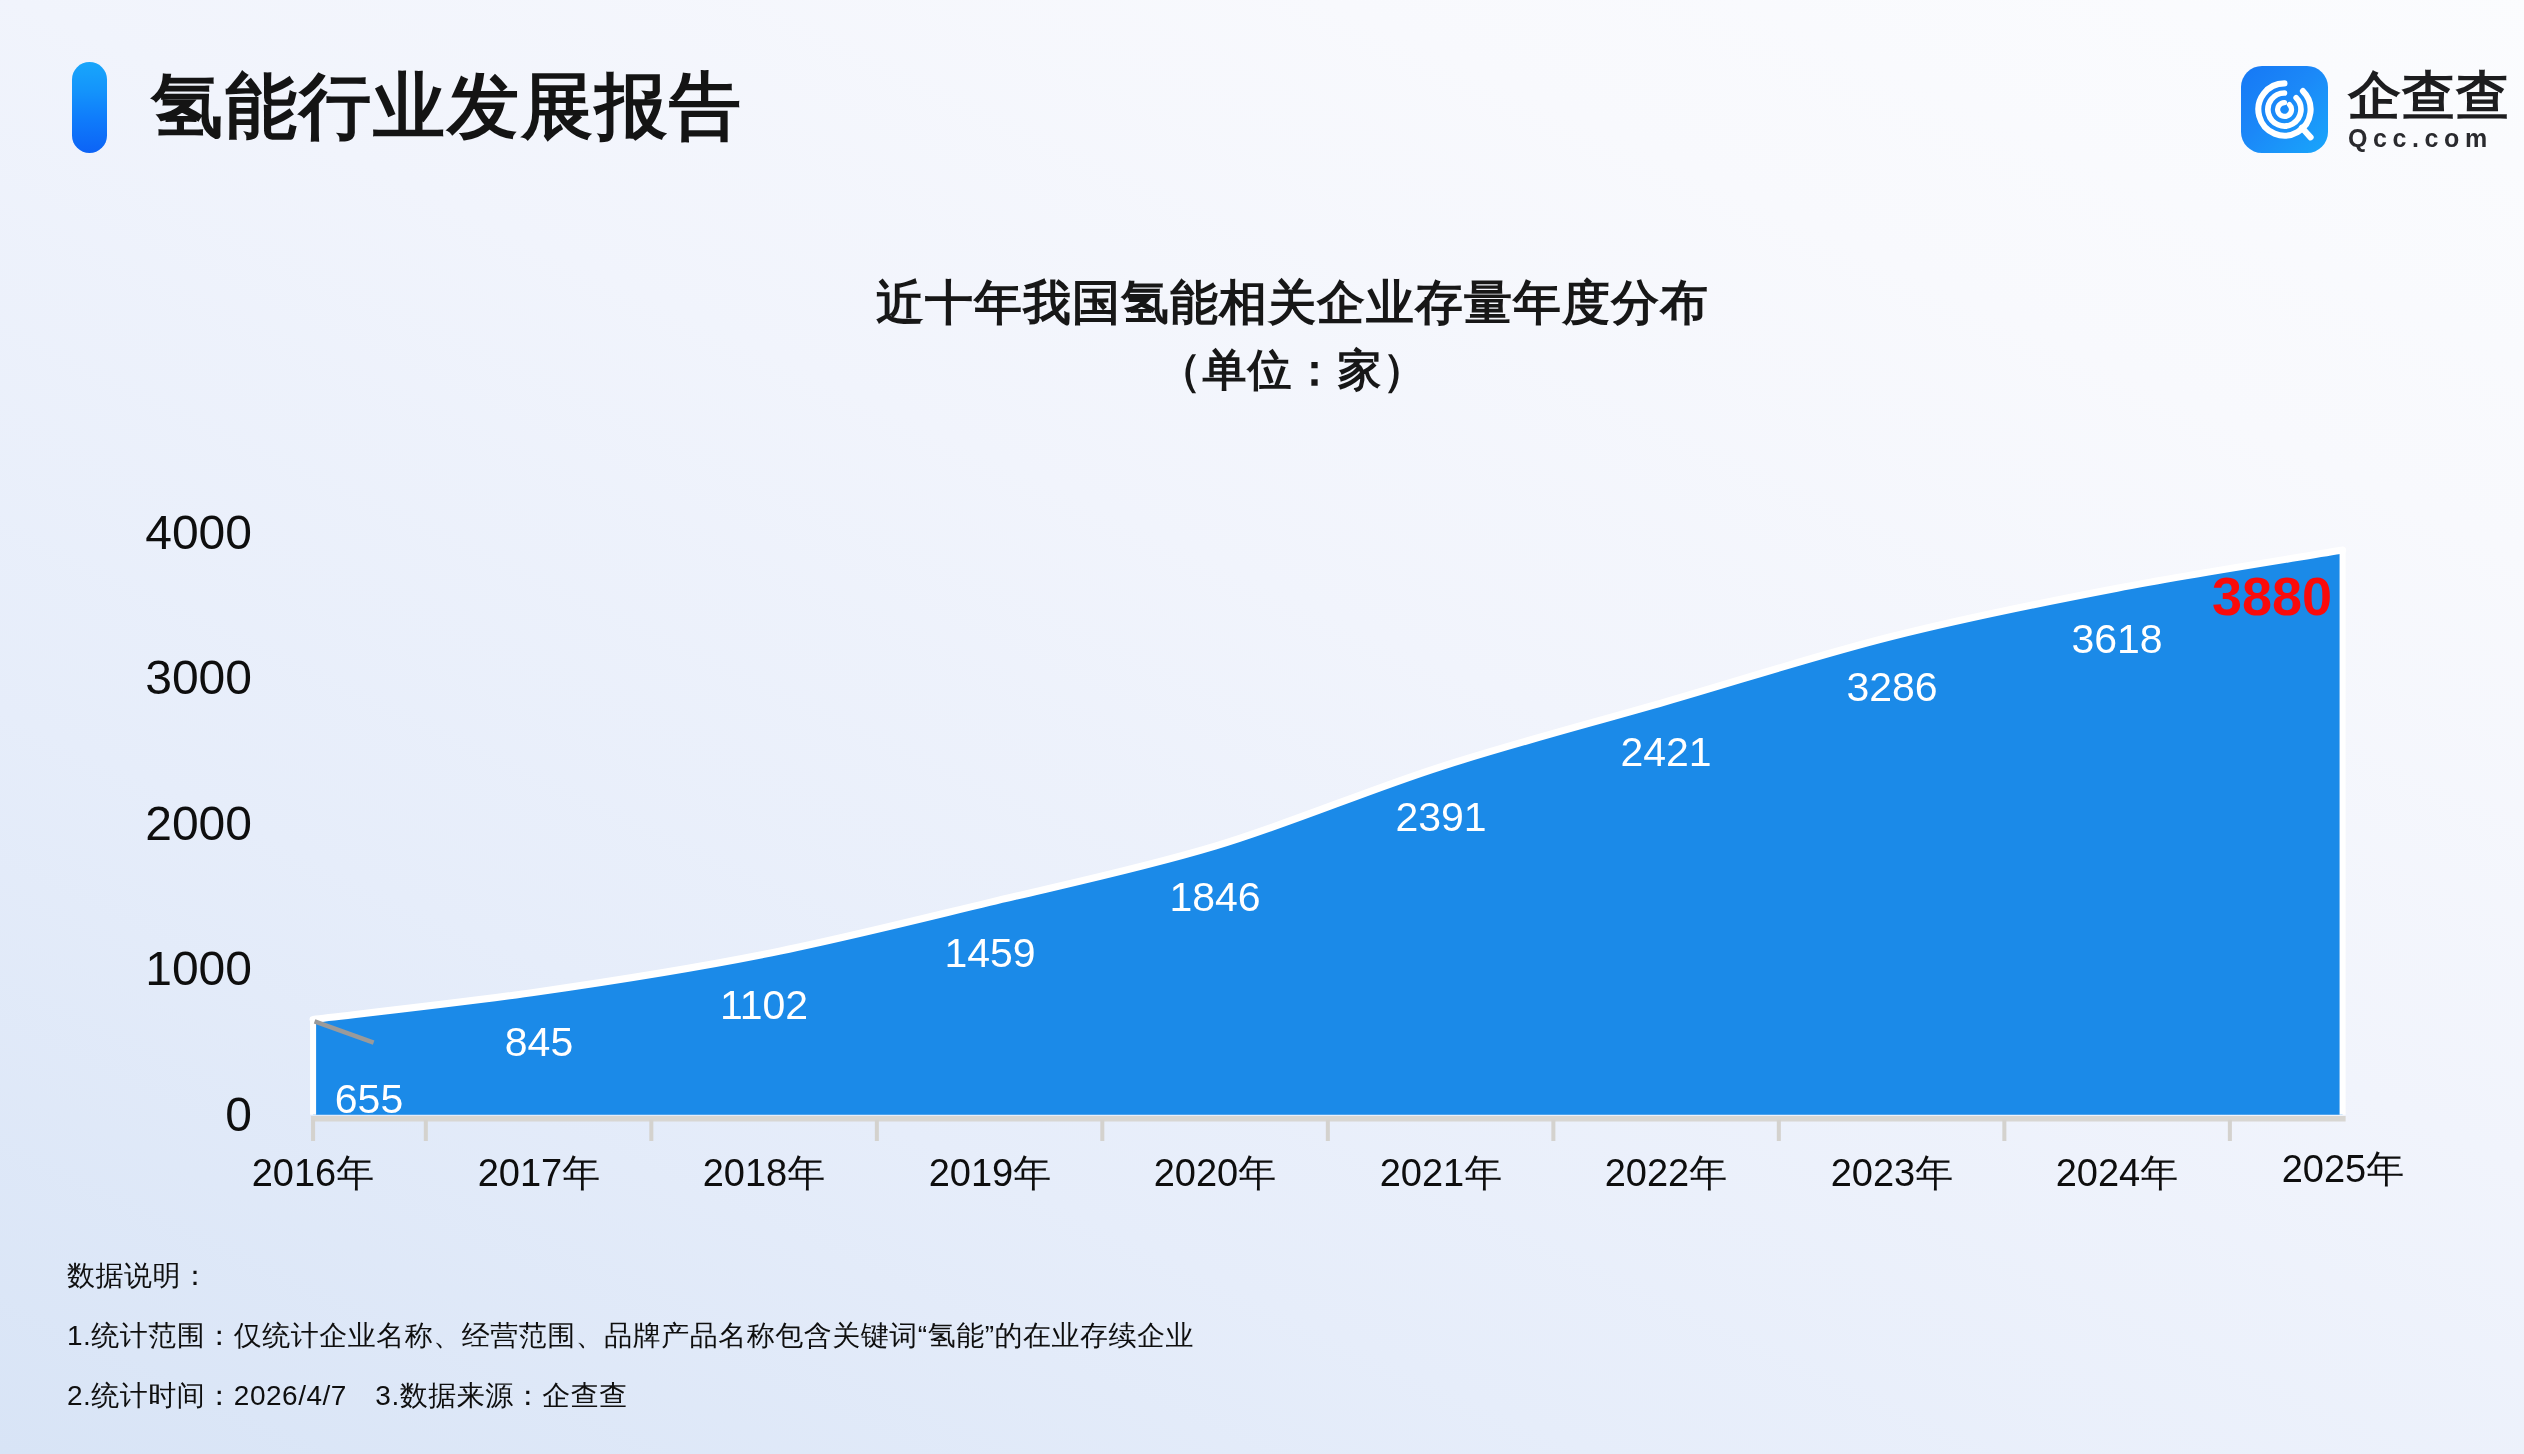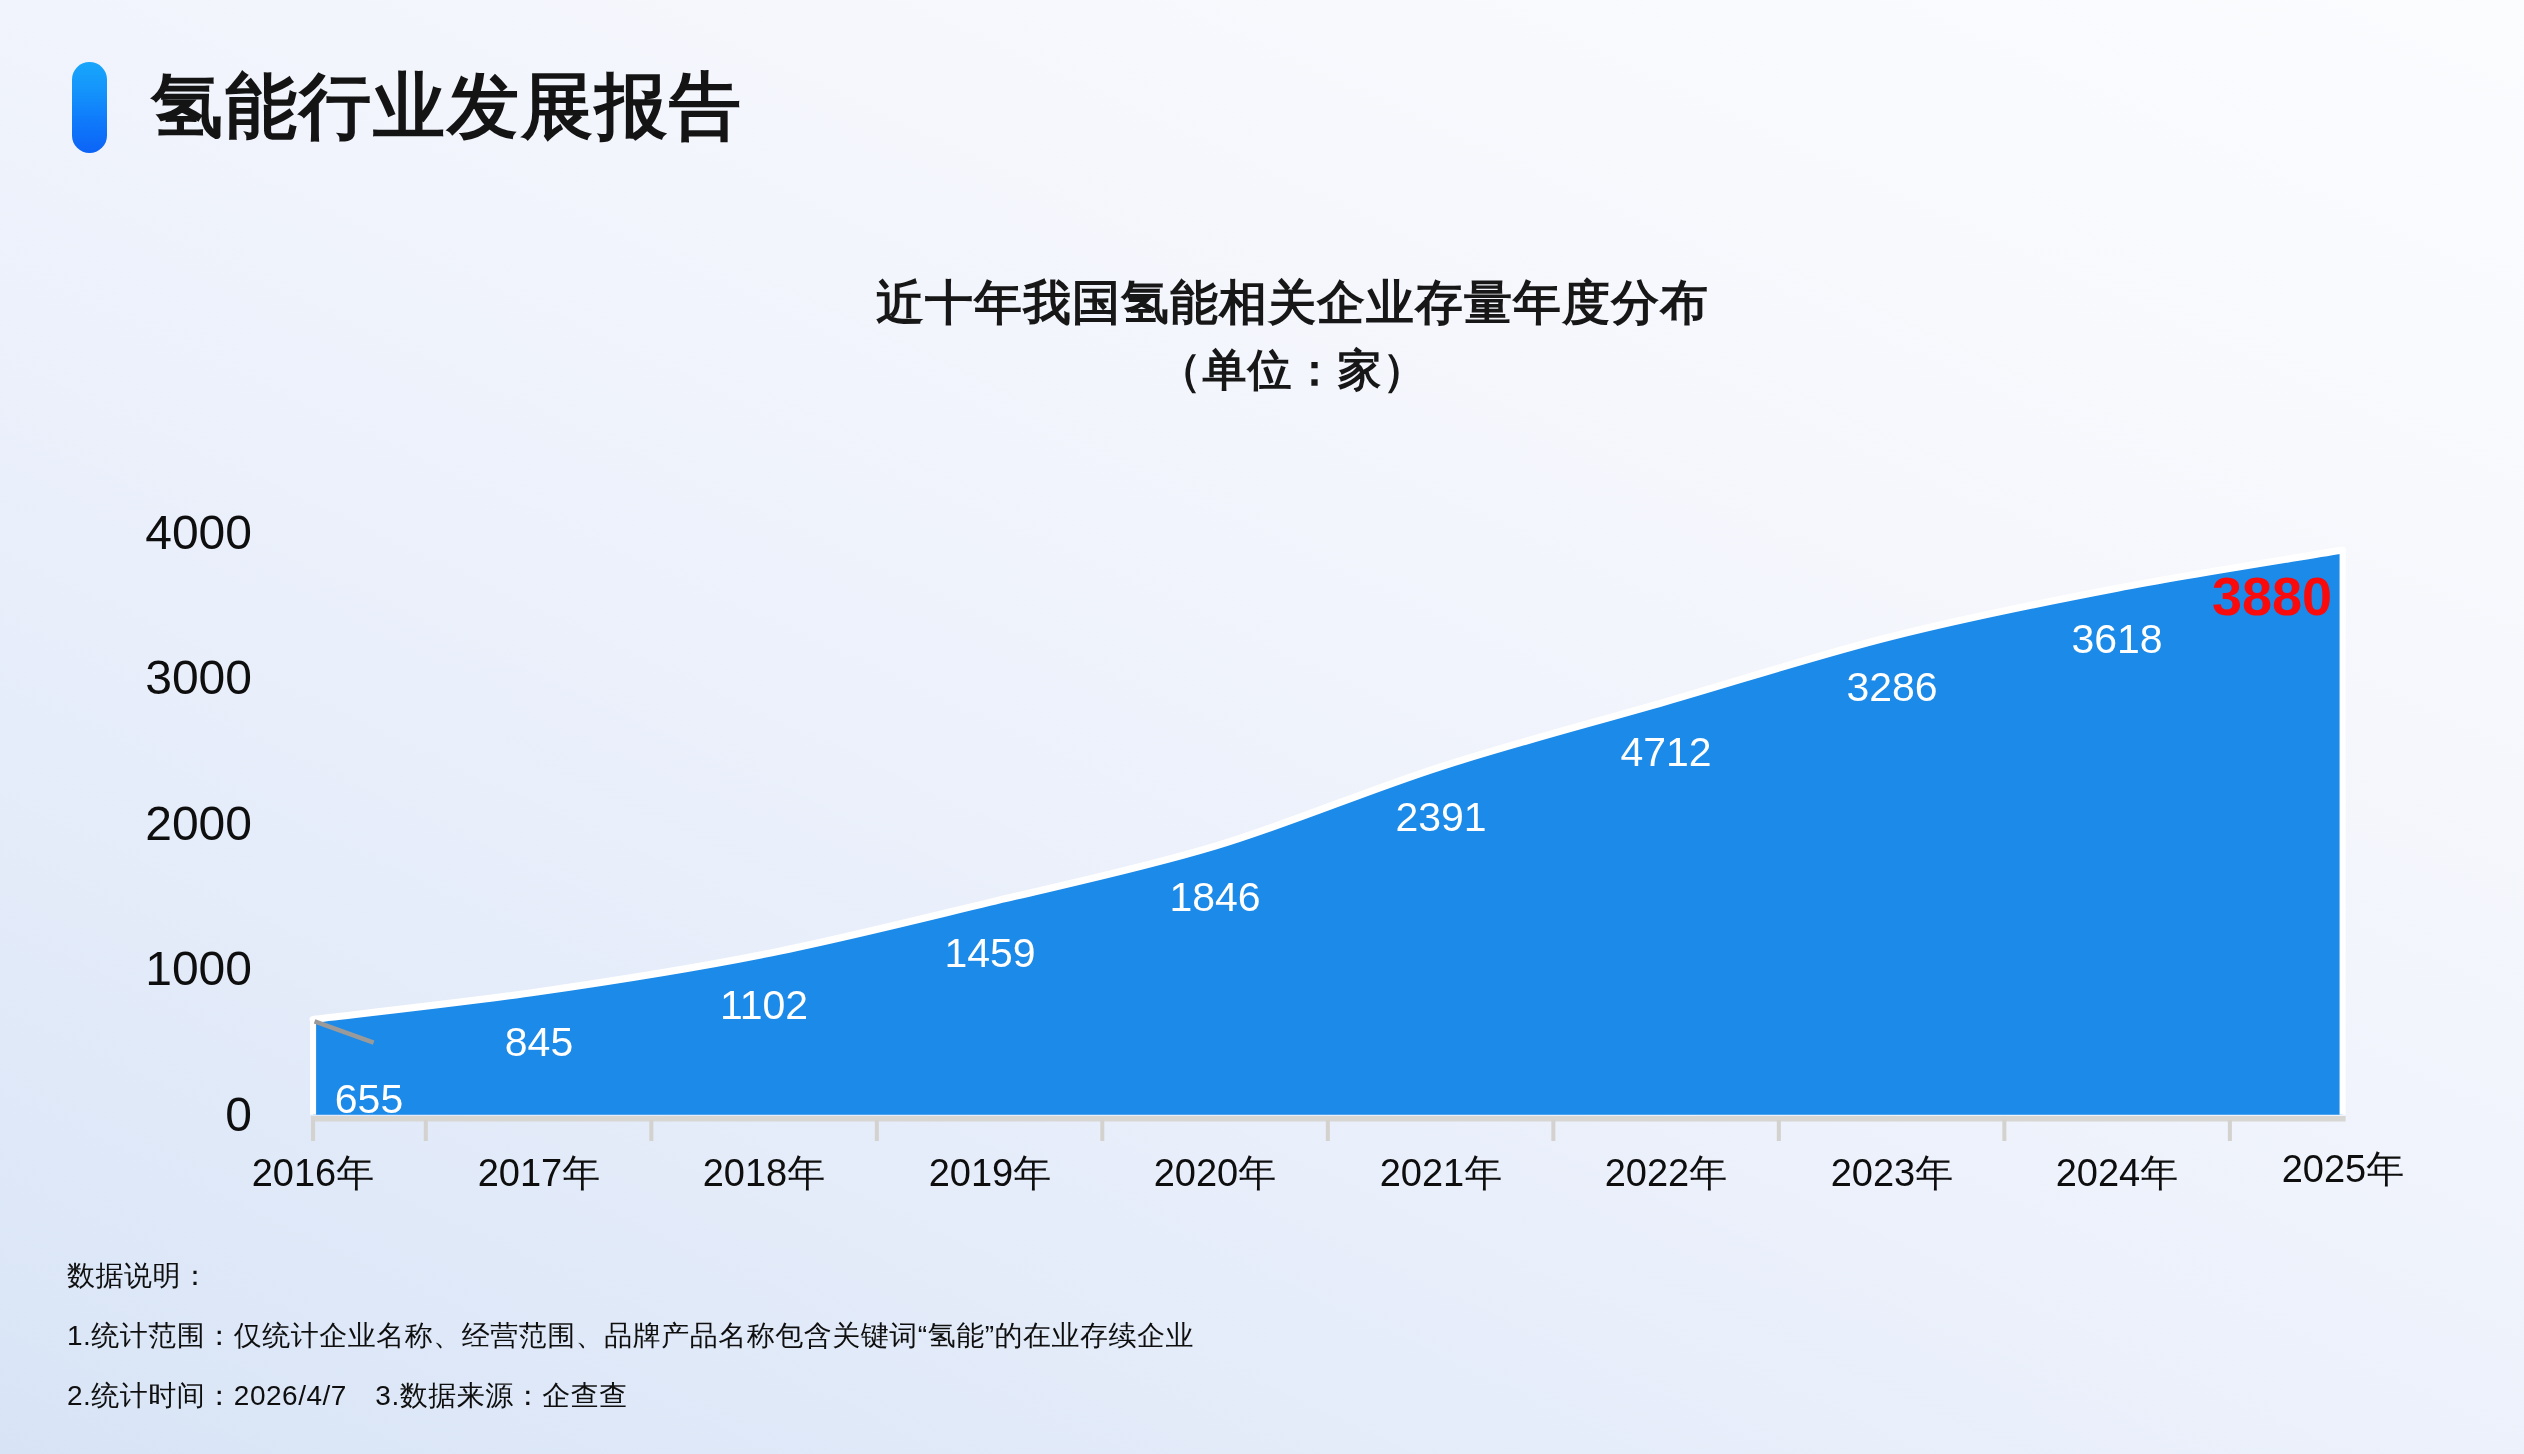--- a/index.html
+++ b/index.html
@@ -177,20 +177,36 @@
 </style>
 </head>
 <body>
 
 <div id="page">
 
   <div id="header">
     <div id="accent-bar"></div>
     <div id="page-title">氢能行业发展报告</div>
 
+    <div id="logo">
+      <div id="logo-mark">
+        <svg width="87" height="87" viewBox="0 0 100 100" aria-hidden="true">
+          <g fill="none" stroke="#ffffff" stroke-linecap="round">
+            <path d="M50 20 a30 30 0 1 0 21.2 8.8" stroke-width="7"></path>
+            <path d="M70 71 L80 82" stroke-width="7"></path>
+            <path d="M50 31 a19 19 0 1 0 13.4 5.6" stroke-width="6.5"></path>
+            <path d="M50 42 a8 8 0 1 0 5.7 2.3" stroke-width="6"></path>
+          </g>
+        </svg>
+      </div>
+      <div id="logo-text">
+        <div id="logo-cn">企查查</div>
+        <div id="logo-en">Qcc.com</div>
+      </div>
+    </div>
   </div>
 
   <div id="chart-title">近十年我国氢能相关企业存量年度分布</div>
   <div id="chart-subtitle">（单位：家）</div>
 
   <div id="plot">
     <svg id="plot-svg" width="2585" height="1454" viewBox="0 0 5120 2880">
         <path d="M 620.0 2019.2 C 694.4 2010.1, 917.8 1985.9, 1066.7 1964.4 C 1215.6 1943.0, 1364.4 1919.8, 1513.3 1890.3 C 1662.2 1860.9, 1811.1 1823.2, 1960.0 1787.4 C 2108.9 1751.7, 2257.8 1720.7, 2406.7 1675.9 C 2555.6 1631.1, 2704.4 1566.5, 2853.3 1518.8 C 3002.2 1471.1, 3151.1 1432.7, 3300.0 1389.7 C 3448.9 1346.7, 3597.8 1298.2, 3746.7 1260.8 C 3895.6 1223.4, 4044.4 1193.6, 4193.3 1165.1 C 4342.2 1136.6, 4565.6 1102.2, 4640.0 1089.6 L 4640 2208 L 620 2208 Z" fill="#1b8ae8" stroke="none"></path>
         <path d="M 620.0 2019.2 C 694.4 2010.1, 917.8 1985.9, 1066.7 1964.4 C 1215.6 1943.0, 1364.4 1919.8, 1513.3 1890.3 C 1662.2 1860.9, 1811.1 1823.2, 1960.0 1787.4 C 2108.9 1751.7, 2257.8 1720.7, 2406.7 1675.9 C 2555.6 1631.1, 2704.4 1566.5, 2853.3 1518.8 C 3002.2 1471.1, 3151.1 1432.7, 3300.0 1389.7 C 3448.9 1346.7, 3597.8 1298.2, 3746.7 1260.8 C 3895.6 1223.4, 4044.4 1193.6, 4193.3 1165.1 C 4342.2 1136.6, 4565.6 1102.2, 4640.0 1089.6" fill="none" stroke="#ffffff" stroke-width="14" stroke-linejoin="round" stroke-linecap="round"></path>
         <path d="M 620 2019.2 L 620 2208" fill="none" stroke="#ffffff" stroke-width="12"></path>
@@ -224,21 +240,21 @@
       <div class="xtick" style="width: 212px; left: 1560px; top: 1154px;">2022年</div>
       <div class="xtick" style="width: 212px; left: 1786px; top: 1154px;">2023年</div>
       <div class="xtick" style="width: 212px; left: 2011px; top: 1154px;">2024年</div>
       <div class="xtick" style="width: 212px; left: 2237px; top: 1150px;">2025年</div>
       <div class="dlabel" style="width: 212px; left: 263px; top: 1050px; margin-top: 29px;">655</div>
       <div class="dlabel" style="width: 212px; left: 433px; top: 1022px;">845</div>
       <div class="dlabel" style="width: 212px; left: 658px; top: 985px;">1102</div>
       <div class="dlabel" style="width: 212px; left: 884px; top: 933px;">1459</div>
       <div class="dlabel" style="width: 212px; left: 1109px; top: 877px;">1846</div>
       <div class="dlabel" style="width: 212px; left: 1335px; top: 797px;">2391</div>
-      <div class="dlabel" style="width: 212px; left: 1560px; top: 732px;">4712</div>
+      <div class="dlabel" style="width: 212px; left: 1560px; top: 732px;">2421</div>
       <div class="dlabel" style="width: 212px; left: 1786px; top: 667px;">3286</div>
       <div class="dlabel" style="width: 212px; left: 2011px; top: 619px;">3618</div>
       <div class="dlabel highlight" style="width: 212px; left: 2166px; top: 576px;">3880</div>
     </div>
 
   <div id="footer">
     <div class="note" id="note-heading">数据说明：</div>
     <div class="note" id="note-1">1.统计范围：仅统计企业名称、经营范围、品牌产品名称包含关键词“氢能”的在业存续企业</div>
     <div class="note" id="note-2">2.统计时间：2026/4/7　3.数据来源：企查查</div>
   </div>

